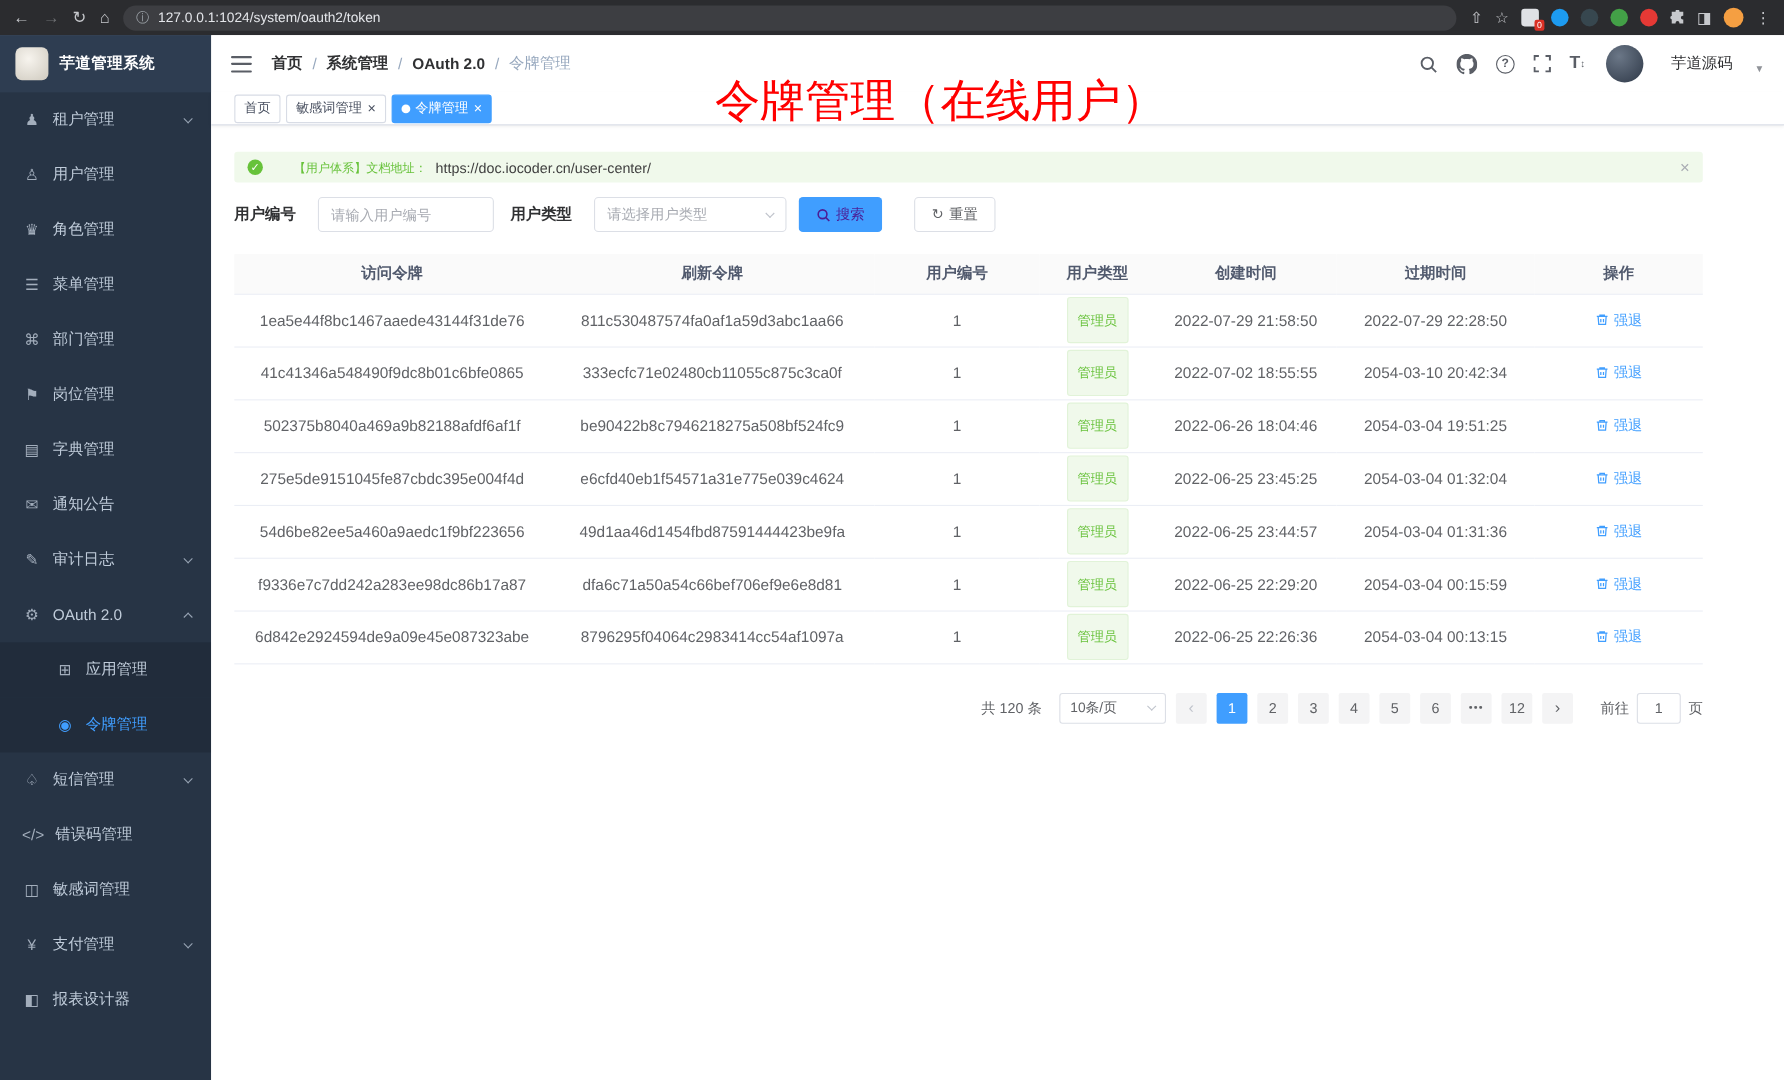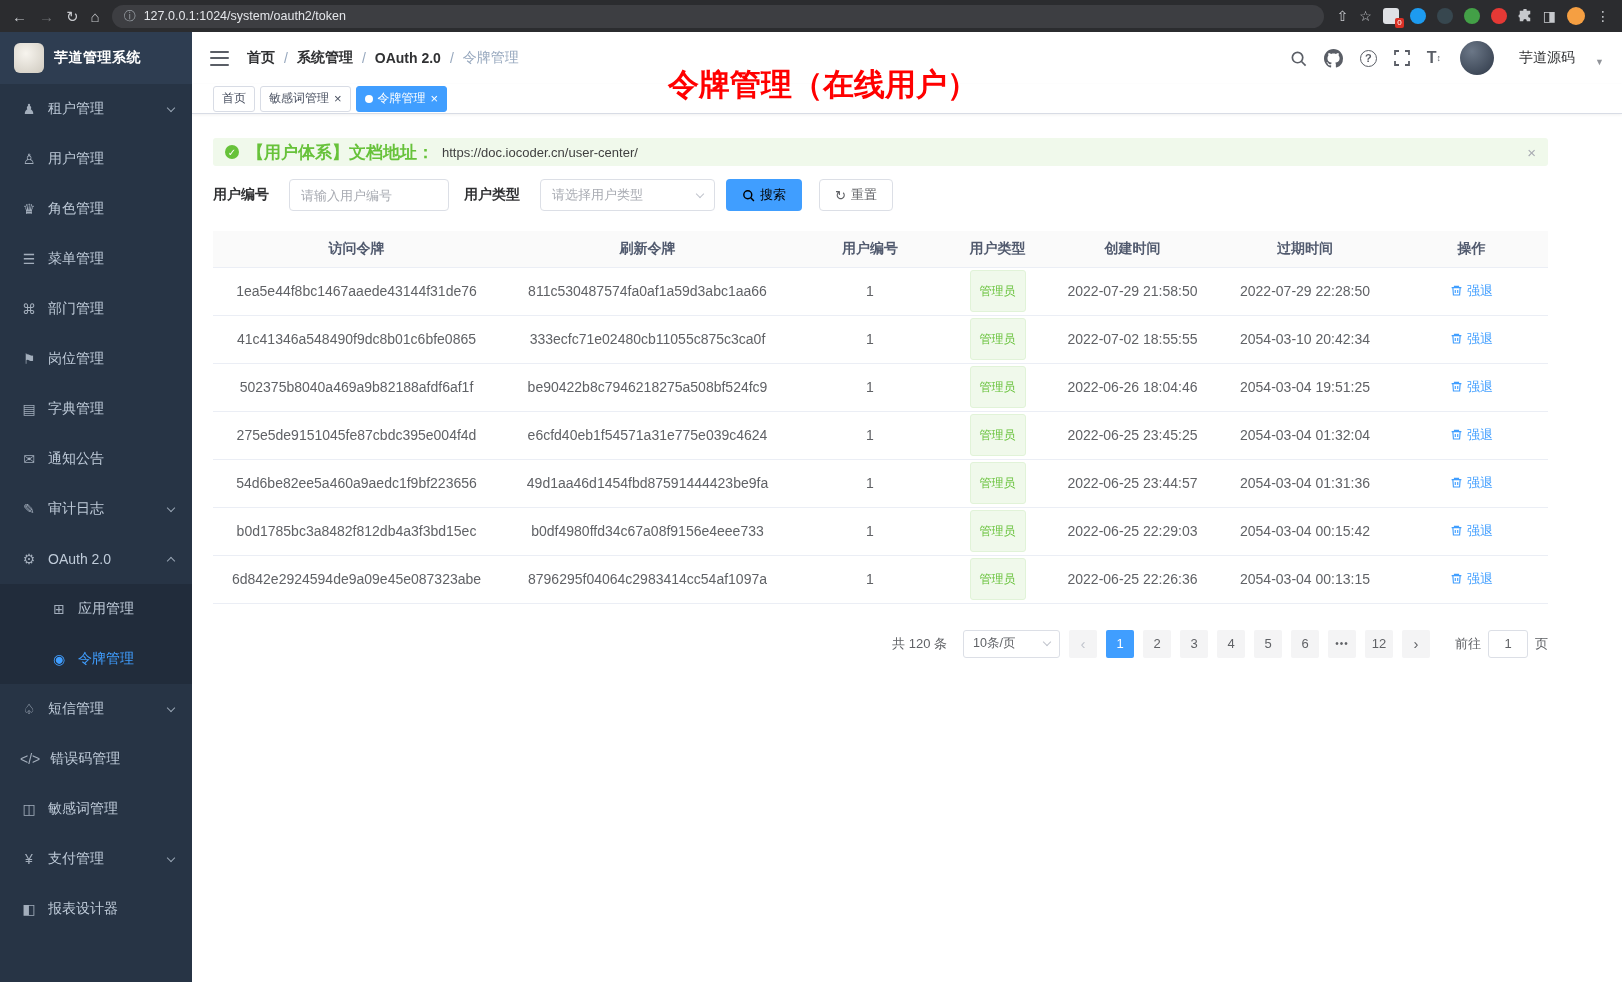--- a/index.html
+++ b/index.html
@@ -64,32 +64,32 @@
   .tags-view { height: 30px; display: flex; align-items: center; gap: 5px; padding: 0 21px; border-bottom: 1px solid #d8dce5; box-shadow: 0 1px 3px 0 rgba(0,0,0,.06); }
   .tag { height: 26px; display: inline-flex; align-items: center; gap: 5px; padding: 0 8px; border: 1px solid #d8dce5; border-radius: 3px; background: #fff; color: #495060; font-size: 12px; cursor: pointer; white-space: nowrap; }
   .tag.active { background: var(--primary); border-color: var(--primary); color: #fff; }
   .tag .dot { width: 8px; height: 8px; border-radius: 50%; background: #fff; }
   .tag .t-close { font-size: 13px; line-height: 1; }
 
   .content { flex: 1; padding: 24px 0 0 21px; }
 
   .alert { width: 1335px; height: 28px; background: #f0f9eb; border-radius: 3px; display: flex; align-items: center; gap: 8px; padding: 0 12px; margin-bottom: 13px; }
   .alert-check { width: 14px; height: 14px; border-radius: 50%; background: var(--success); color: #fff; font-size: 10px; display: inline-flex; align-items: center; justify-content: center; flex-shrink: 0; }
-  .alert-text { color: var(--success); font-size: 17px; font-weight: 700; }
+  .alert-text { color: var(--success); font-size: 11px; font-weight: 400; margin-left: 20px; }
   .alert-link { color: #404040; font-size: 13px; text-decoration: none; cursor: pointer; }
   .alert-close { margin-left: auto; color: #a8abb2; font-size: 15px; cursor: pointer; }
 
   .filter { display: flex; align-items: center; margin-bottom: 20px; }
   .f-label { font-size: 14px; font-weight: 700; color: #303133; margin-right: 20px; white-space: nowrap; }
   .f-input { width: 160px; height: 32px; border: 1px solid #dcdfe6; border-radius: 4px; padding: 0 11px; font-size: 13px; color: #606266; outline: none; margin-right: 15px; background: #fff; }
   .f-input::placeholder { color: #a8abb2; }
   .f-select { width: 175px; height: 32px; border: 1px solid #dcdfe6; border-radius: 4px; display: flex; align-items: center; justify-content: space-between; padding: 0 11px; font-size: 13px; color: #a8abb2; margin-right: 11px; background: #fff; cursor: pointer; }
   .sel-arrow { width: 6px; height: 6px; border-right: 1.3px solid #c0c4cc; border-bottom: 1.3px solid #c0c4cc; transform: rotate(45deg); margin-top: -3px; flex-shrink: 0; }
   .btn { height: 32px; border-radius: 4px; font-size: 13px; display: inline-flex; align-items: center; gap: 5px; padding: 0 15px; cursor: pointer; border: 1px solid transparent; }
-  .btn-search { background: var(--primary); color: #000000; margin-right: 17px; }
+  .btn-search { background: var(--primary); color: #4c1d95; margin-right: 29px; }
   .btn-reset { background: #fff; border-color: #dcdfe6; color: #606266; }
   .reset-glyph { font-size: 13px; }
 
   table { width: 1335px; border-collapse: collapse; table-layout: fixed; }
   col.c1 { width: 287px; } col.c2 { width: 295px; } col.c3 { width: 150px; }
   col.c4 { width: 105px; } col.c5 { width: 165px; } col.c6 { width: 180px; } col.c7 { width: 153px; }
   th { height: 36px; background: #fafafa; color: #515a6e; font-size: 14px; font-weight: 700; border-bottom: 1px solid #ebeef5; text-align: center; }
   td { height: 48px; border-bottom: 1px solid #ebeef5; text-align: center; font-size: 14px; color: #606266; white-space: nowrap; overflow: hidden; }
   .tag-green { display: inline-block; padding: 12px 9px; background: #f0f9eb; border: 1px solid #e1f3d8; border-radius: 3px; color: var(--success); font-size: 12px; line-height: 16px; }
   .op-link { color: var(--primary); font-size: 13px; display: inline-flex; align-items: center; gap: 4px; cursor: pointer; text-decoration: none; }
@@ -99,21 +99,21 @@
   .pg-size { width: 97px; height: 28px; border: 1px solid #dcdfe6; border-radius: 3px; display: flex; align-items: center; justify-content: space-between; padding: 0 9px; color: #606266; font-size: 12.5px; background: #fff; cursor: pointer; }
   .pg { min-width: 28px; height: 28px; border: none; background: #f4f4f5; border-radius: 2px; color: #606266; font-size: 13px; display: inline-flex; align-items: center; justify-content: center; cursor: pointer; padding: 0 4px; }
   .pg.active { background: var(--primary); color: #fff; }
   .pg.nav { font-size: 15px; }
   .pg.nav.prev { color: #c0c4cc; }
   .pg.more { font-size: 10px; letter-spacing: 1px; }
   #pager { display: contents; }
   .pg-goto { display: flex; align-items: center; gap: 7px; margin-left: 16px; white-space: nowrap; }
   .goto-input { width: 40px; height: 28px; border: 1px solid #dcdfe6; border-radius: 3px; text-align: center; font-size: 13px; color: #606266; outline: none; }
 
-  .annotation { position: absolute; left: 668px; top: 64px; font-size: 31px; font-weight: 700; color: var(--annotation); z-index: 50; white-space: nowrap; }
+  .annotation { position: absolute; left: 650px; top: 64px; font-size: 41px; font-weight: 400; color: var(--annotation); z-index: 50; white-space: nowrap; }
 </style>
 </head>
 <body>
 
 <div class="browser-bar">
   <span class="bnav">←</span>
   <span class="bnav dim">→</span>
   <span class="bnav">↻</span>
   <span class="bnav">⌂</span>
   <div class="url-pill">
@@ -423,26 +423,26 @@
     <td>
       <a class="op-link">
         <svg width="13" height="13" viewBox="0 0 16 16" fill="none" stroke="currentColor" stroke-width="1.4">
                     <path d="M2 4.5h12M5.5 4.5V3h5v1.5M3.5 4.5l.7 9h7.6l.7-9M6.5 7.5v3.5M9.5 7.5v3.5"></path>
                   </svg>
         <span class="op-text">强退</span>
       </a>
     </td>
   </tr>
             <tr>
-    <td class="c-access">b0d1785bc3a8482f812db4a3f3bd15ec</td>
-    <td class="c-refresh">b0df4980ffd34c67a08f9156e4eee733</td>
-    <td class="c-uid">1</td>
-    <td><span class="tag-green">管理员</span></td>
-    <td class="c-create">2022-06-25 22:29:03</td>
-    <td class="c-expire">2054-03-04 00:15:42</td>
+    <td class="c-access">f9336e7c7dd242a283ee98dc86b17a87</td>
+    <td class="c-refresh">dfa6c71a50a54c66bef706ef9e6e8d81</td>
+    <td class="c-uid">1</td>
+    <td><span class="tag-green">管理员</span></td>
+    <td class="c-create">2022-06-25 22:29:20</td>
+    <td class="c-expire">2054-03-04 00:15:59</td>
     <td>
       <a class="op-link">
         <svg width="13" height="13" viewBox="0 0 16 16" fill="none" stroke="currentColor" stroke-width="1.4">
                     <path d="M2 4.5h12M5.5 4.5V3h5v1.5M3.5 4.5l.7 9h7.6l.7-9M6.5 7.5v3.5M9.5 7.5v3.5"></path>
                   </svg>
         <span class="op-text">强退</span>
       </a>
     </td>
   </tr>
             <tr>

